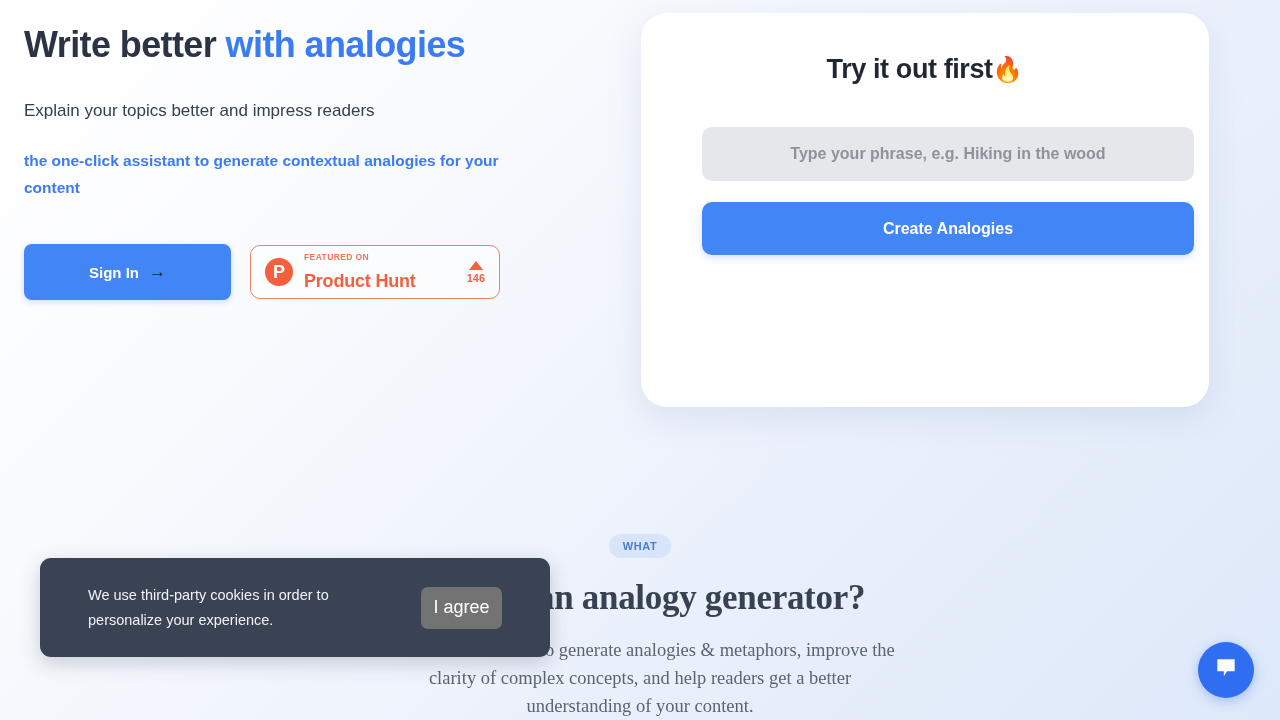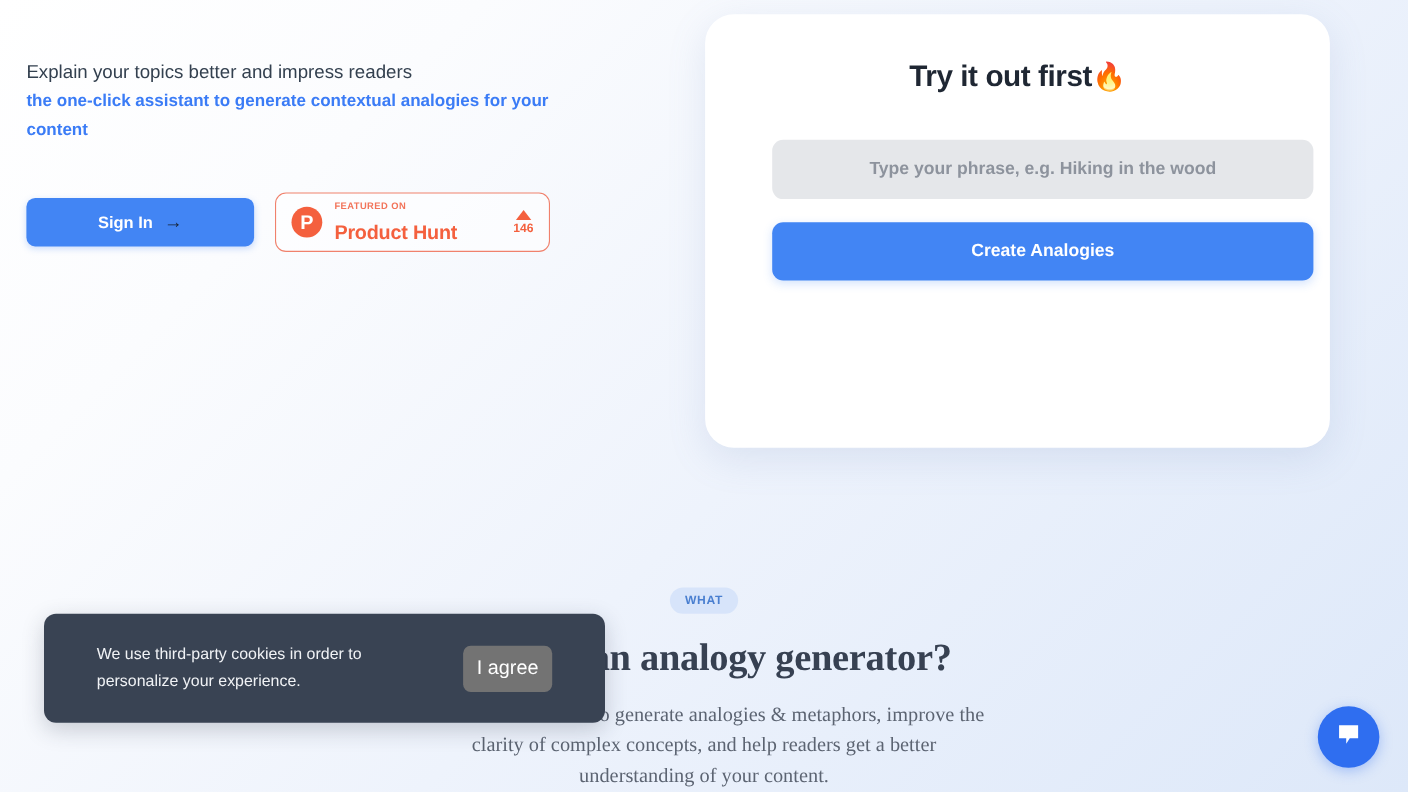--- a/index.html
+++ b/index.html
@@ -35,37 +35,38 @@
 
   .hero-sub {
     margin-top: 32px;
     font-size: 17px;
     font-weight: 400;
     color: #33404f;
     line-height: 1.4;
   }
 
   .hero-tagline {
+    margin-top: 24px;
     font-size: 15.5px;
     font-weight: 700;
     color: #3b7cf6;
     line-height: 1.75;
     max-width: 525px;
   }
 
   .hero-actions {
     margin-top: 43px;
     display: flex;
     align-items: center;
     gap: 19px;
   }
 
   .signin-btn {
     width: 207px;
-    height: 44px;
+    height: 56px;
     background: #4285f4;
     border: none;
     border-radius: 8px;
     color: #ffffff;
     font-family: "Liberation Sans", sans-serif;
     font-size: 15px;
     font-weight: 600;
     display: flex;
     align-items: center;
     justify-content: center;
@@ -313,20 +314,21 @@
     justify-content: center;
     cursor: pointer;
     box-shadow: 0 3px 12px rgba(47,110,240,0.35);
   }
 </style>
 </head>
 <body>
 
 <div class="hero-left">
 
+  <h1 class="hero-title"><span>Write better </span><span class="accent">with analogies</span></h1>
 
   <p class="hero-sub">Explain your topics better and impress readers</p>
 
   <p class="hero-tagline">the one-click assistant to generate contextual analogies for your content</p>
 
   <div class="hero-actions">
 
     <button class="signin-btn">
       <span>Sign In</span>
       <span class="arrow">→</span>

